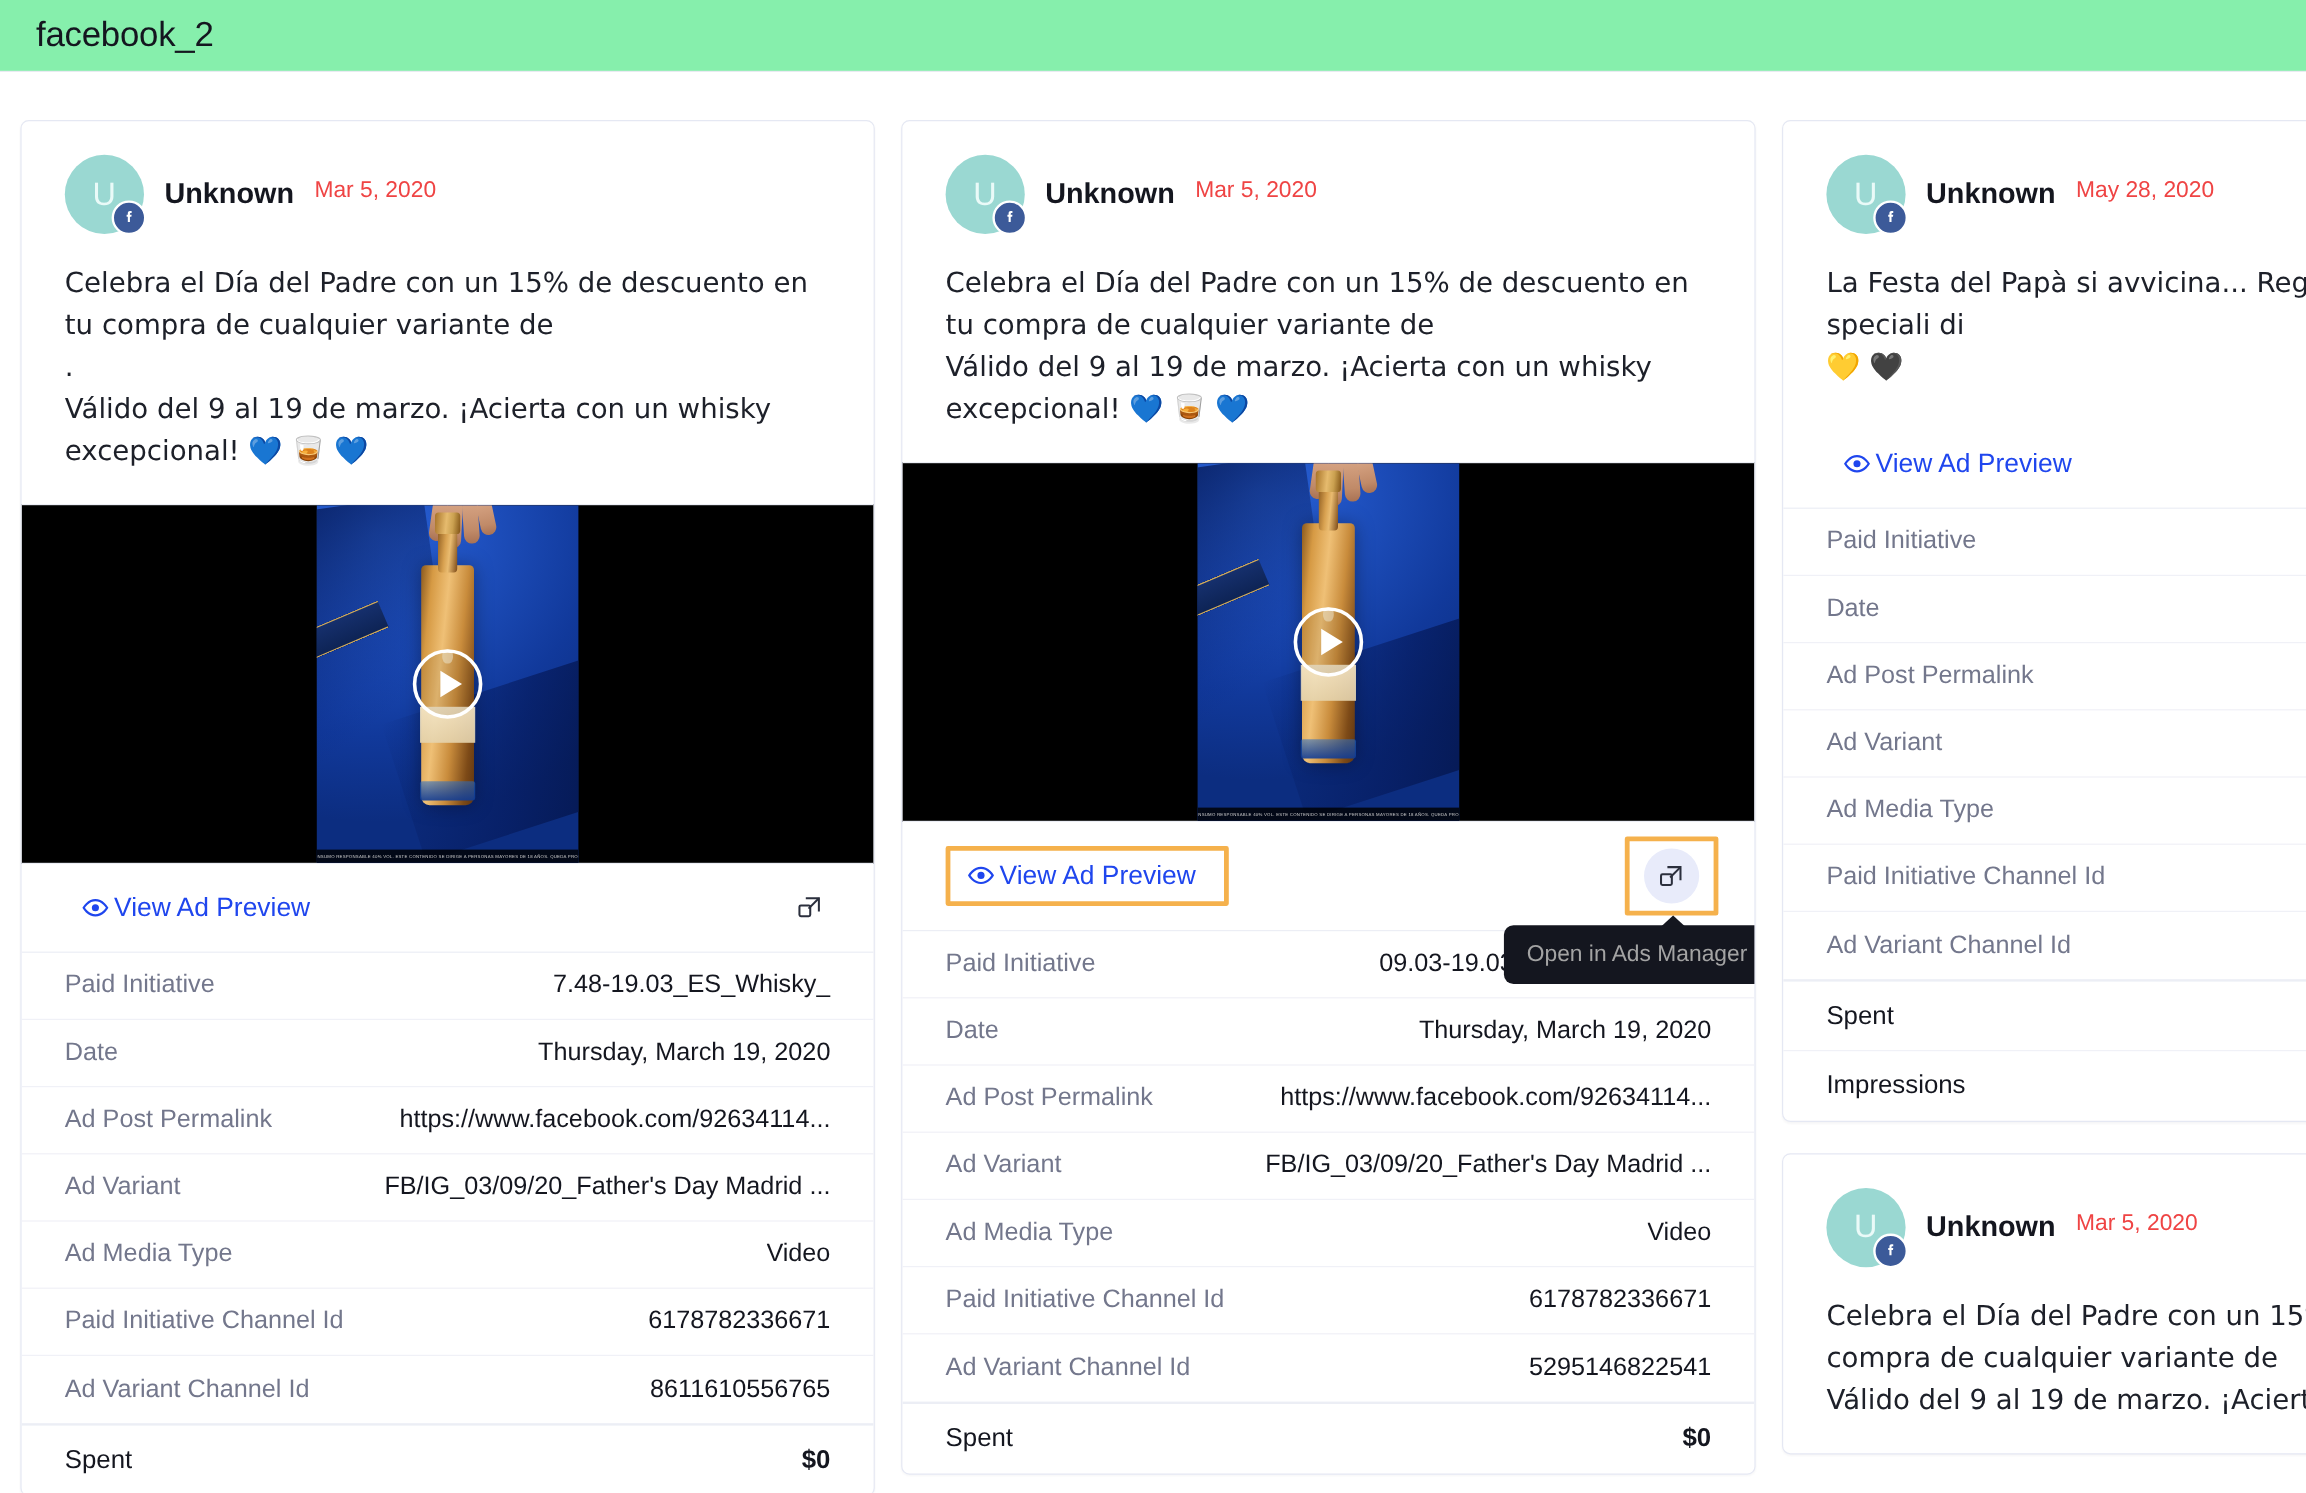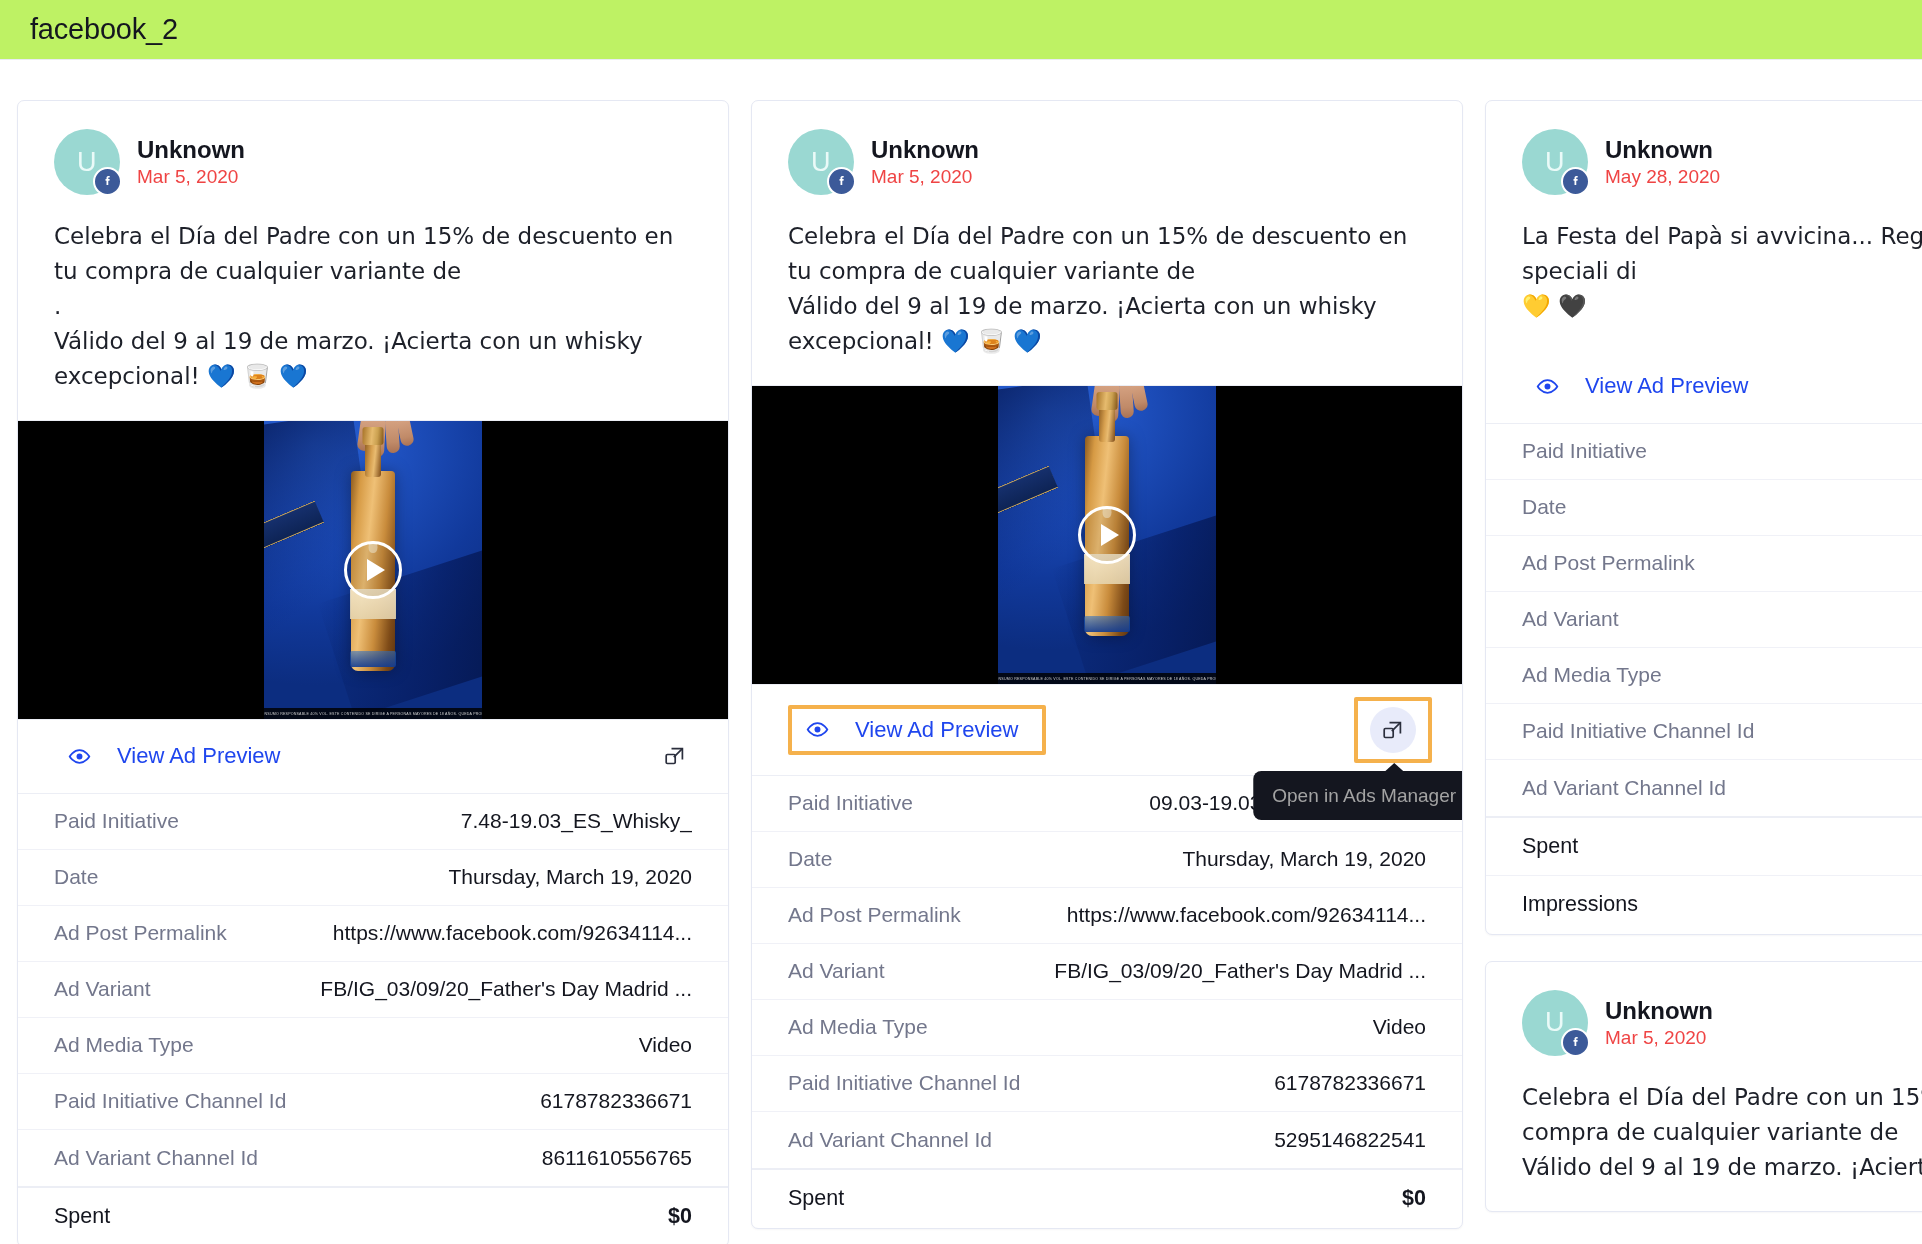--- a/index.html
+++ b/index.html
@@ -11,21 +11,21 @@
     overflow: hidden;
   }
 
   
   .page-header {
     height: 60px;
     padding: 0 0 0 30px;
     display: flex;
     align-items: center;
     border-bottom: 1px solid #e9ebf2;
-    background: #bef264;
+    background: #86efac;
   }
   .page-title {
     font-size: 29px;
     font-weight: 400;
     color: #14161f;
     letter-spacing: -0.2px;
   }
 
   
   .board {
@@ -63,21 +63,21 @@
     letter-spacing: .5px;
   }
   .fb-badge {
     position: absolute; right: -2px; bottom: -1px;
     width: 29px; height: 29px; border-radius: 50%;
     background: #3c5a99;
     border: 2px solid #ffffff;
     display: flex; align-items: center; justify-content: center;
   }
   .fb-badge svg { width: 17px; height: 17px; display: block; }
-  .head-txt { display: flex; flex-direction: column; gap: 2px; }
+  .head-txt { display: flex; flex-direction: row; gap: 17px; }
   .head-name { font-size: 24px; font-weight: 700; color: #14161f; line-height: 1.15; }
   .head-date { font-size: 19px; color: #ef4444; line-height: 1.15; }
 
   
   .card-body {
     padding: 14px 36px 26px 36px;
     font-size: 23px;
     line-height: 1.52;
     color: #1d2029;
     white-space: pre-wrap;
@@ -193,21 +193,21 @@
   }
 
   
   .preview-row {
     display: flex; align-items: center; justify-content: space-between;
     padding: 12px 30px 12px 36px;
     min-height: 74px;
     border-bottom: 1px solid #eceef5;
   }
   .preview-link {
-    display: flex; align-items: center; gap: 26px;
+    display: flex; align-items: center; gap: 4px;
     color: #1f46ee; font-size: 22px; font-weight: 500;
     padding: 10px 14px;
     cursor: pointer;
   }
   .preview-link svg { width: 23px; height: 23px; display: block; }
   .hl-box {
     border: 4px solid #f5b14c;
     border-radius: 2px;
     padding: 8px 24px 8px 14px;
   }

